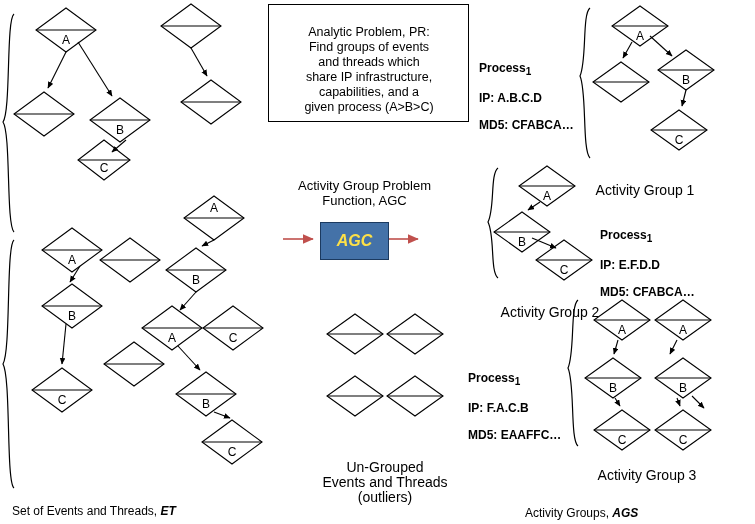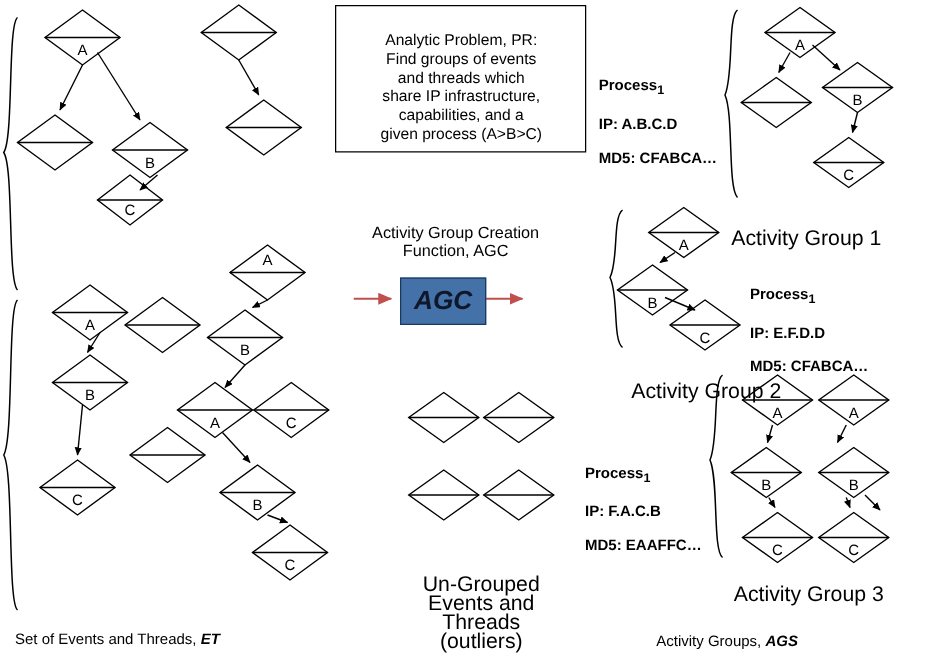--- a/index.html
+++ b/index.html
@@ -37,38 +37,38 @@
     background: #fff;
     font-size: 12.5px;
     line-height: 15px;
     padding: 5px 6px 6px 7px;
     white-space: pre-line;
   }
 
   .agc-box {
     background: #4472a8;
     border: 1px solid #1b3a60;
-    color: #0f172a;
+    color: #fde047;
     font-weight: bold;
     font-style: italic;
-    font-size: 21px;
+    font-size: 16px;
     display: flex;
     align-items: center;
     justify-content: center;
   }
 
   .proc-label {
     font-size: 12px;
     font-weight: bold;
     line-height: 13.5px;
     white-space: pre-line;
   }
 
   .grp-caption {
-    font-size: 17px;
+    font-size: 14px;
     text-align: center;
     white-space: pre-line;
     line-height: 15px;
   }
 
   .bottom-caption {
     font-size: 12px;
     white-space: pre-line;
   }
 
@@ -178,21 +178,21 @@
   <div class="abs problem-box" style="left:268px; top:4px; width:186px;text-align:center;">
     <span>Analytic Problem, PR:
 Find groups of events
 and threads which
 share IP infrastructure,
 capabilities, and a
 given process (A&gt;B&gt;C)</span>
   </div>
 
   <div class="abs caption" style="left:262px; top:163px; width:205px;">
-    <span>Activity Group Creation
+    <span>Activity Group Problem
 Function, AGC</span>
   </div>
 
   <svg class="abs" style="left:283px; top:222px;" width="170" height="40">
     <defs>
       <marker id="arrr" markerWidth="8" markerHeight="8" refX="6.5" refY="3" orient="auto">
         <path d="M0,0 L7,3 L0,6 z" fill="#c0504d"></path>
       </marker>
     </defs>
     <line x1="0" y1="17" x2="30" y2="17" stroke="#c0504d" stroke-width="1.6" marker-end="url(#arrr)"></line>
@@ -304,21 +304,21 @@
   </div>
   <div class="abs grp-caption" style="left:570px; top:168px; width:150px;">
     <span>Activity Group 1</span>
   </div>
 
   <div class="abs proc-label" style="left:600px; top:215px;">
     <span>Process</span><sub>1</sub><br>
     <span>IP: E.F.D.D</span><br>
     <span>MD5: CFABCA…</span>
   </div>
-  <div class="abs grp-caption" style="left:475px; top:290px; width:150px;text-align:right;">
+  <div class="abs grp-caption" style="left:475px; top:290px; width:150px;">
     <span>Activity Group 2</span>
   </div>
 
   <div class="abs proc-label" style="left:468px; top:358px;">
     <span>Process</span><sub>1</sub><br>
     <span>IP: F.A.C.B</span><br>
     <span>MD5: EAAFFC…</span>
   </div>
   <div class="abs grp-caption" style="left:572px; top:453px; width:150px;">
     <span>Activity Group 3</span>

